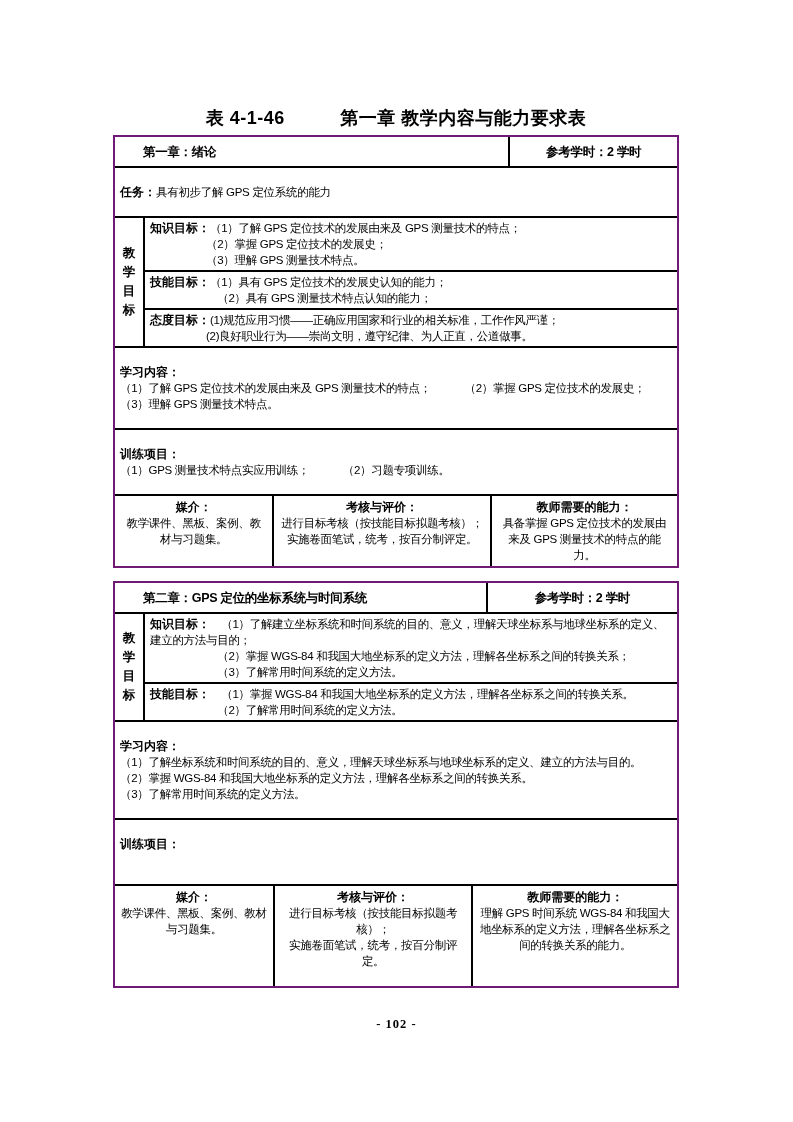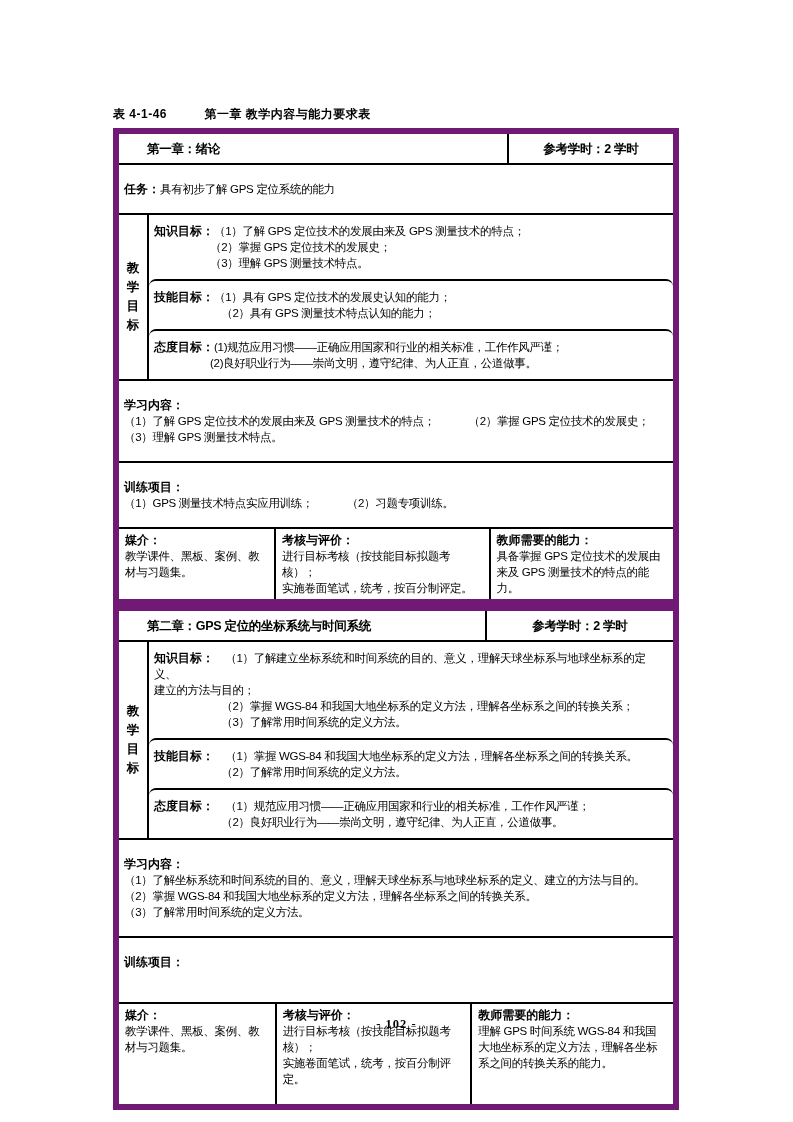--- a/index.html
+++ b/index.html
@@ -6,52 +6,53 @@
   html, body { background: #ffffff; }
   body {
     width: 793px; height: 1122px; position: relative;
     font-family: "Liberation Sans", sans-serif;
     color: #000;
   }
   .page { position: absolute; inset: 0; background: #fff; overflow: hidden; }
   .content { position: absolute; left: 113px; top: 106px; width: 566px; }
 
   .caption {
-    font-weight: bold; font-size: 12px;
+    text-align: center; font-weight: bold; font-size: 18px;
     letter-spacing: 0.5px; margin-bottom: 5px; white-space: pre;
   }
   .tbl {
-    border: 6px solid #701a75; background: #fff;
+    border: 2px solid #701a75; background: #fff;
     font-size: 11.5px; letter-spacing: -0.3px; line-height: 16px;
+    margin-bottom: 13px;
   }
   .thead { display: flex; align-items: stretch; min-height: 29px; font-weight: bold; font-size: 12.5px; }
   .thead .chapter { flex: 1; display: flex; align-items: center; padding: 2px 4px 2px 28px; }
   .thead .hours { border-left: 2px solid #000; display: flex; align-items: center; justify-content: center; padding: 2px 16px; }
   .tbl-1 .hours { width: 30%; }
   .tbl-2 .hours { width: 34%; }
 
   .trow { border-top: 2px solid #000; padding: 16px 5px; }
   .trow.no-pad { padding: 0; }
 
   .lbl { font-weight: bold; font-size: 12px; letter-spacing: 0; }
   .pre { white-space: pre-line; }
 
   .goals { display: flex; align-items: stretch; }
   .side {
     width: 28px; flex: 0 0 28px; display: flex; align-items: center; justify-content: center;
     font-weight: bold; font-size: 12.5px; line-height: 19px; letter-spacing: 0;
     text-align: center; white-space: pre-line;
   }
   .goal-list { flex: 1; border-left: 2px solid #000; }
-  .goal-row { padding: 8px 5px; }
-  .goal-row + .goal-row { border-top: 2px solid #000; border-radius: 7px; }
+  .goal-row { padding: 2px 5px; }
+  .goal-row + .goal-row { border-top: 2px solid #000; }
 
   .training-2 { min-height: 66px; }
 
-  .bottom { display: flex; align-items: stretch; }
+  .bottom { display: flex; align-items: stretch; text-align: center; }
   .bcell { padding: 3px 6px; }
   .bcell + .bcell { border-left: 2px solid #000; }
   .bcell .lbl { display: block; }
   .tbl-1 .b-media { width: 28%; }
   .tbl-1 .b-assess { width: 38.7%; }
   .tbl-1 .b-teach { flex: 1; }
   .tbl-1 .bottom { min-height: 66px; }
   .tbl-2 .b-media { width: 28.1%; }
   .tbl-2 .b-assess { width: 35.3%; }
   .tbl-2 .b-teach { flex: 1; }
@@ -148,24 +149,20 @@
           <div class="goal-row">
             <span class="lbl">知识目标：</span><span class="pre">　（1）了解建立坐标系统和时间系统的目的、意义，理解天球坐标系与地球坐标系的定义、
 建立的方法与目的；
 　　　　　　（2）掌握 WGS-84 和我国大地坐标系的定义方法，理解各坐标系之间的转换关系；
 　　　　　　（3）了解常用时间系统的定义方法。</span>
           </div>
           <div class="goal-row">
             <span class="lbl">技能目标：</span><span class="pre">　（1）掌握 WGS-84 和我国大地坐标系的定义方法，理解各坐标系之间的转换关系。
 　　　　　　（2）了解常用时间系统的定义方法。</span>
           </div>
-          <div class="goal-row">
-            <span class="lbl">态度目标：</span><span class="pre">　（1）规范应用习惯——正确应用国家和行业的相关标准，工作作风严谨；
-　　　　　　（2）良好职业行为——崇尚文明，遵守纪律、为人正直，公道做事。</span>
-          </div>
         </div>
       </div>
 
       <div class="trow">
         <span class="lbl" style="display:block">学习内容：</span>
         <span class="pre">（1）了解坐标系统和时间系统的目的、意义，理解天球坐标系与地球坐标系的定义、建立的方法与目的。
 （2）掌握 WGS-84 和我国大地坐标系的定义方法，理解各坐标系之间的转换关系。
 （3）了解常用时间系统的定义方法。</span>
       </div>
 

